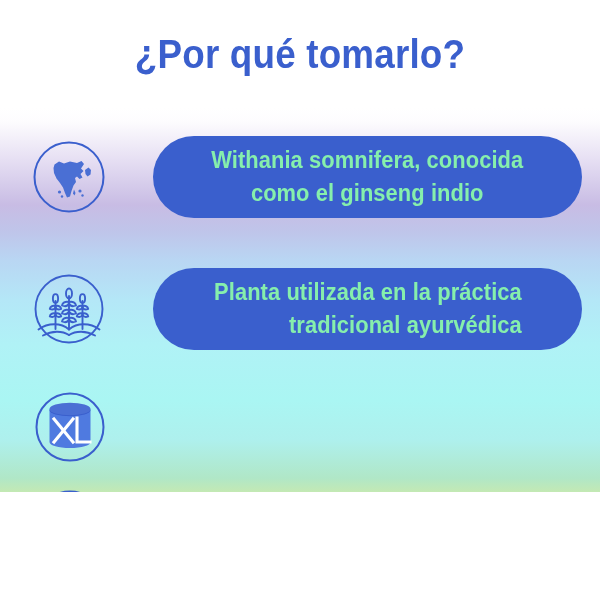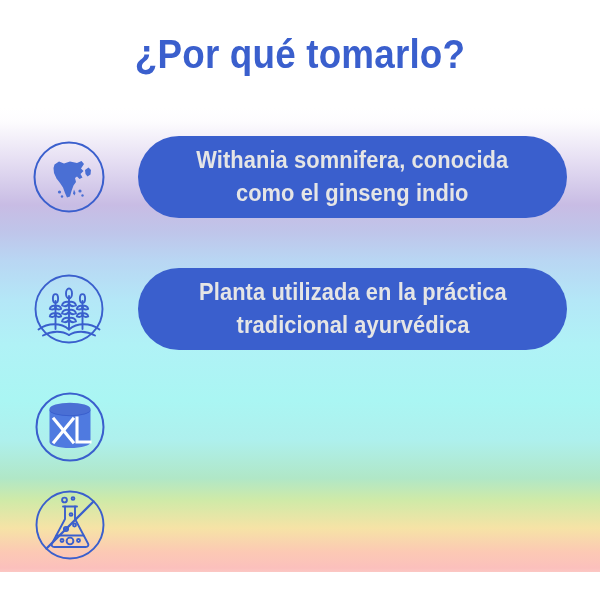--- a/index.html
+++ b/index.html
@@ -10,21 +10,21 @@
   body {
     width: 600px;
     height: 600px;
     overflow: hidden;
     font-family: "Liberation Sans", sans-serif;
   }
 
   .poster {
     position: relative;
     width: 600px;
-    height: 572px;
+    height: 492px;
     box-sizing: border-box;
     background:
       linear-gradient(180deg,
         #ffffff 0px,
         #ffffff 108px,
         #fdfcfe 122px,
         #e6dff3 160px,
         #c8bce4 205px,
         #bfc5ea 232px,
         #b9d6f3 260px,
@@ -72,45 +72,45 @@
   }
   .badge-1 { left: 32px; top: 140px; }
   .badge-2 { left: 32px; top: 272px; }
   .badge-3 { left: 33px; top: 390px; }
   .badge-4 { left: 33px; top: 488px; }
   .icon-badge svg { display: block; }
 
   
   .pill {
     position: absolute;
-    left: 138px;
+    left: 153px;
     width: 429px;
     box-sizing: border-box;
     background: #3a5fcd;
     border-radius: 999px;
     display: flex;
     align-items: center;
     justify-content: center;
     text-align: center;
-    color: #e5e5e5;
+    color: #86efac;
     font-family: "Liberation Sans Narrow", "Liberation Sans", sans-serif;
     font-weight: bold;
     padding: 0 18px;
   }
   .pill-text {
     display: block;
     font-size: 23px;
     line-height: 1.42;
     letter-spacing: 0.1px;
     transform: scaleX(0.95);
     transform-origin: 50% 50%;
     white-space: pre-line;
   }
   .pill-1 { top: 136px; height: 82px; }
-  .pill-2 { top: 268px; height: 82px; }
+  .pill-2 { top: 268px; height: 82px; text-align: right; }
   .pill-3 { top: 400px; height: 55px; }
   .pill-4 { top: 499px; height: 55px; }
   .pill-3 .pill-text,
   .pill-4 .pill-text { font-size: 23px; line-height: 1; }
 </style>
 </head>
 <body>
 
 <div class="poster">
 

